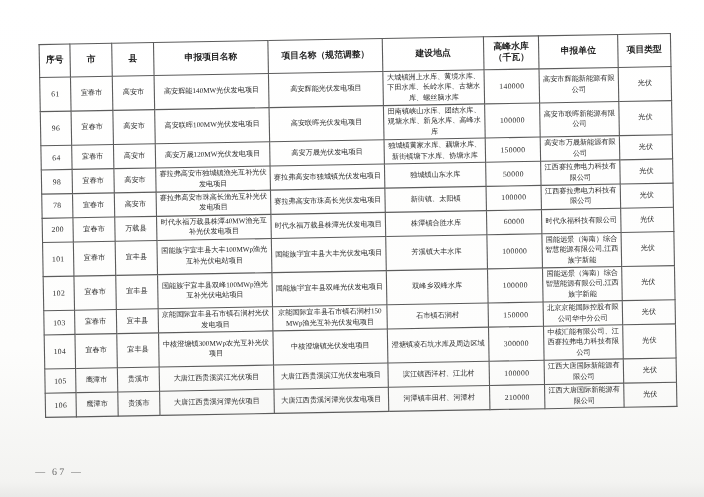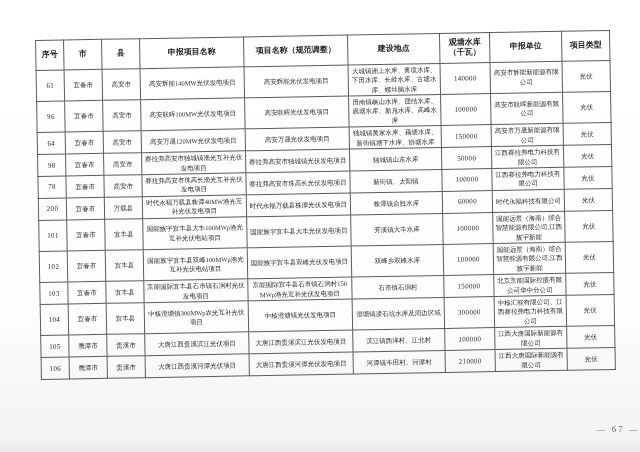--- a/index.html
+++ b/index.html
@@ -25,21 +25,21 @@
     word-break:break-all;overflow:hidden;
     color:#2b2b2b;
   }
   .doc-table th{
     font-size:8px;font-weight:bold;line-height:1.3;
     padding:4px 1px;color:#1f1f1f;
   }
   .doc-table td.num{font-size:7px;letter-spacing:0.3px;}
   .page-footer{
     position:absolute;left:0;right:0;top:424px;
-    text-align:right;font-size:9px;color:#6b6b6b;letter-spacing:2px;margin-left:32px;
+    text-align:left;font-size:9px;color:#6b6b6b;letter-spacing:2px;margin-left:32px;
   }
 </style>
 </head>
 <body>
 
 <div class="scan-sheet">
   <table class="doc-table">
     <colgroup>
       <col style="width:28px">
         <col style="width:38px">
@@ -52,21 +52,21 @@
         <col style="width:48px">
     </colgroup>
     <thead>
       <tr>
         <th>序号</th>
         <th>市</th>
         <th>县</th>
         <th>申报项目名称</th>
         <th>项目名称（规范调整）</th>
         <th>建设地点</th>
-        <th>观塘水库（千瓦）</th>
+        <th>高峰水库（千瓦）</th>
         <th>申报单位</th>
         <th>项目类型</th>
       </tr>
     </thead>
     <tbody>
         <tr>
           <td class="num">61</td>
           <td>宜春市</td>
           <td>高安市</td>
           <td>高安辉能140MW光伏发电项目</td>

